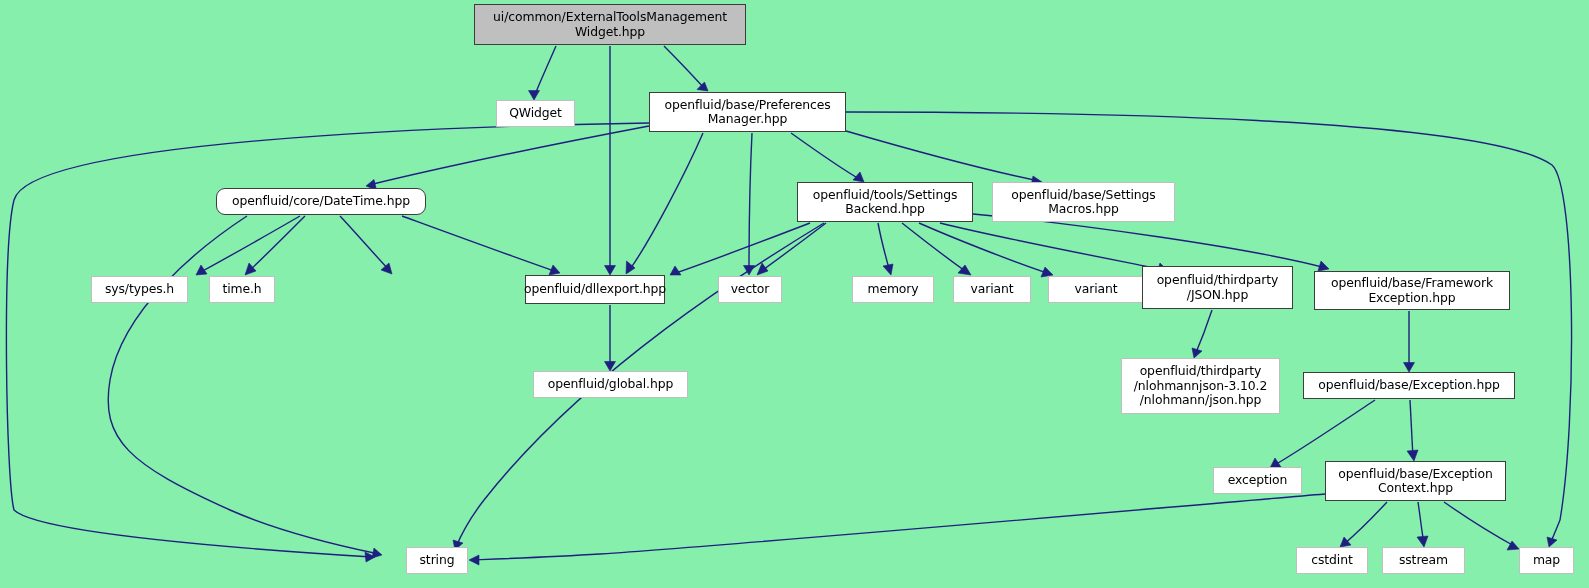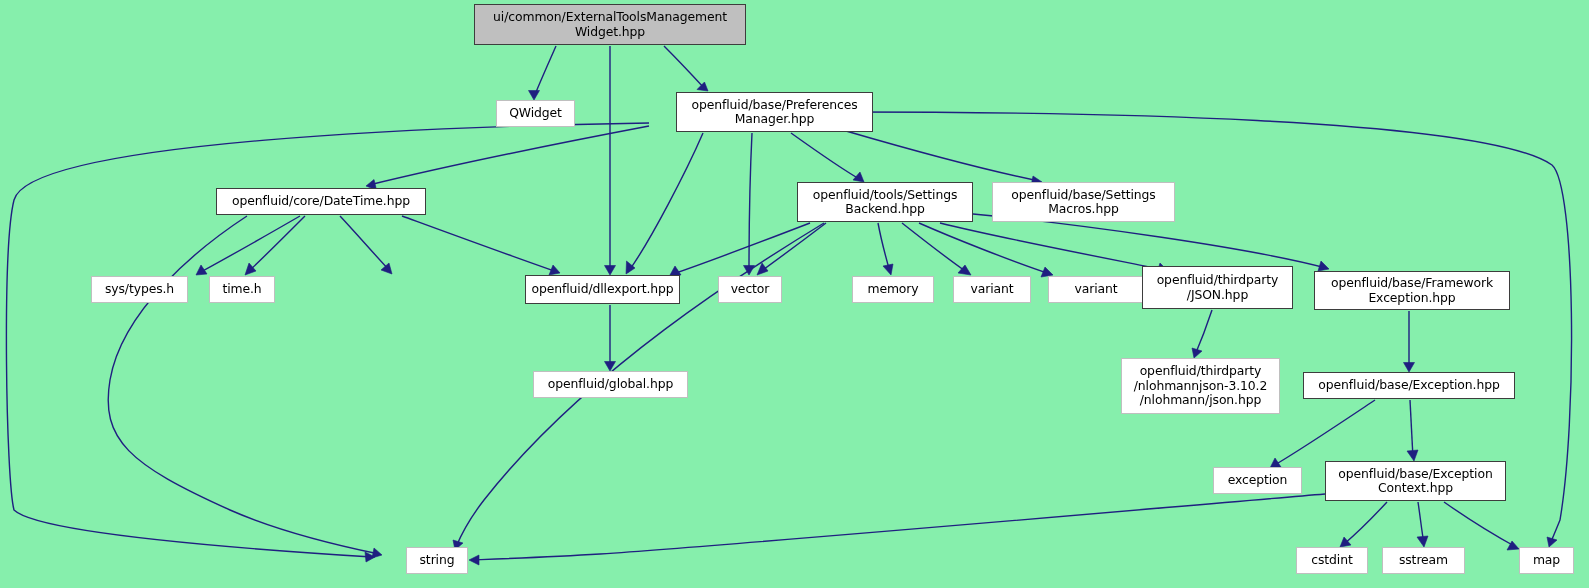--- a/index.html
+++ b/index.html
@@ -122,30 +122,30 @@
       <path class="edge" d="M 1418,502 C 1420,515 1422,533 1424,544"></path>
       <path class="arrowhead" d="M 1424,547 L 1428,536 L 1417,537 Z"></path>
       <path class="edge" d="M 1444,502 C 1464,516 1494,535 1516,547"></path>
       <path class="arrowhead" d="M 1519,549 L 1512,541 L 1507,550 Z"></path>
       <path class="edge" d="M 1325,494 C 1181,506 761,543 600,554 C 551,557 497,559 472,560"></path>
       <path class="arrowhead" d="M 469,560 L 479,565 L 479,555 Z"></path>
     </svg>
 <div class="node-box root" style="left: 474px; top: 4px; width: 272px; height: 41px;">ui/common/ExternalToolsManagement
 Widget.hpp</div>
     <div class="node-box" style="left: 496px; top: 100px; width: 79px; height: 27px;">QWidget</div>
-    <div class="node-box strong" style="left: 676px; top: 92px; width: 197px; height: 40px;">openfluid/base/Preferences
+    <div class="node-box strong" style="left: 649px; top: 92px; width: 197px; height: 40px;">openfluid/base/Preferences
 Manager.hpp</div>
-    <div class="node-box strong" style="left: 216px; top: 188px; width: 210px; height: 27px;">openfluid/core/DateTime.hpp</div>
+    <div class="node-box strong" style="left: 216px; top: 188px; width: 210px; height: 27px; border-radius: 9px;">openfluid/core/DateTime.hpp</div>
     <div class="node-box strong" style="left: 797px; top: 182px; width: 176px; height: 40px;">openfluid/tools/Settings
 Backend.hpp</div>
     <div class="node-box" style="left: 992px; top: 182px; width: 183px; height: 40px;">openfluid/base/Settings
 Macros.hpp</div>
     <div class="node-box" style="left: 91px; top: 276px; width: 97px; height: 27px;">sys/types.h</div>
     <div class="node-box" style="left: 209px; top: 276px; width: 66px; height: 27px;">time.h</div>
-    <div class="node-box strong" style="left: 525px; top: 275px; width: 155px; height: 29px;">openfluid/dllexport.hpp</div>
+    <div class="node-box strong" style="left: 525px; top: 275px; width: 140px; height: 29px;">openfluid/dllexport.hpp</div>
     <div class="node-box" style="left: 718px; top: 276px; width: 64px; height: 27px;">vector</div>
     <div class="node-box" style="left: 852px; top: 276px; width: 82px; height: 27px;">memory</div>
     <div class="node-box" style="left: 953px; top: 276px; width: 78px; height: 27px;">variant</div>
     <div class="node-box" style="left: 1048px; top: 276px; width: 96px; height: 27px;">variant</div>
     <div class="node-box strong" style="left: 1142px; top: 266px; width: 151px; height: 43px;">openfluid/thirdparty
 /JSON.hpp</div>
     <div class="node-box strong" style="left: 1314px; top: 271px; width: 196px; height: 39px;">openfluid/base/Framework
 Exception.hpp</div>
     <div class="node-box" style="left: 533px; top: 371px; width: 155px; height: 27px;">openfluid/global.hpp</div>
     <div class="node-box" style="left: 1121px; top: 358px; width: 159px; height: 56px;">openfluid/thirdparty

